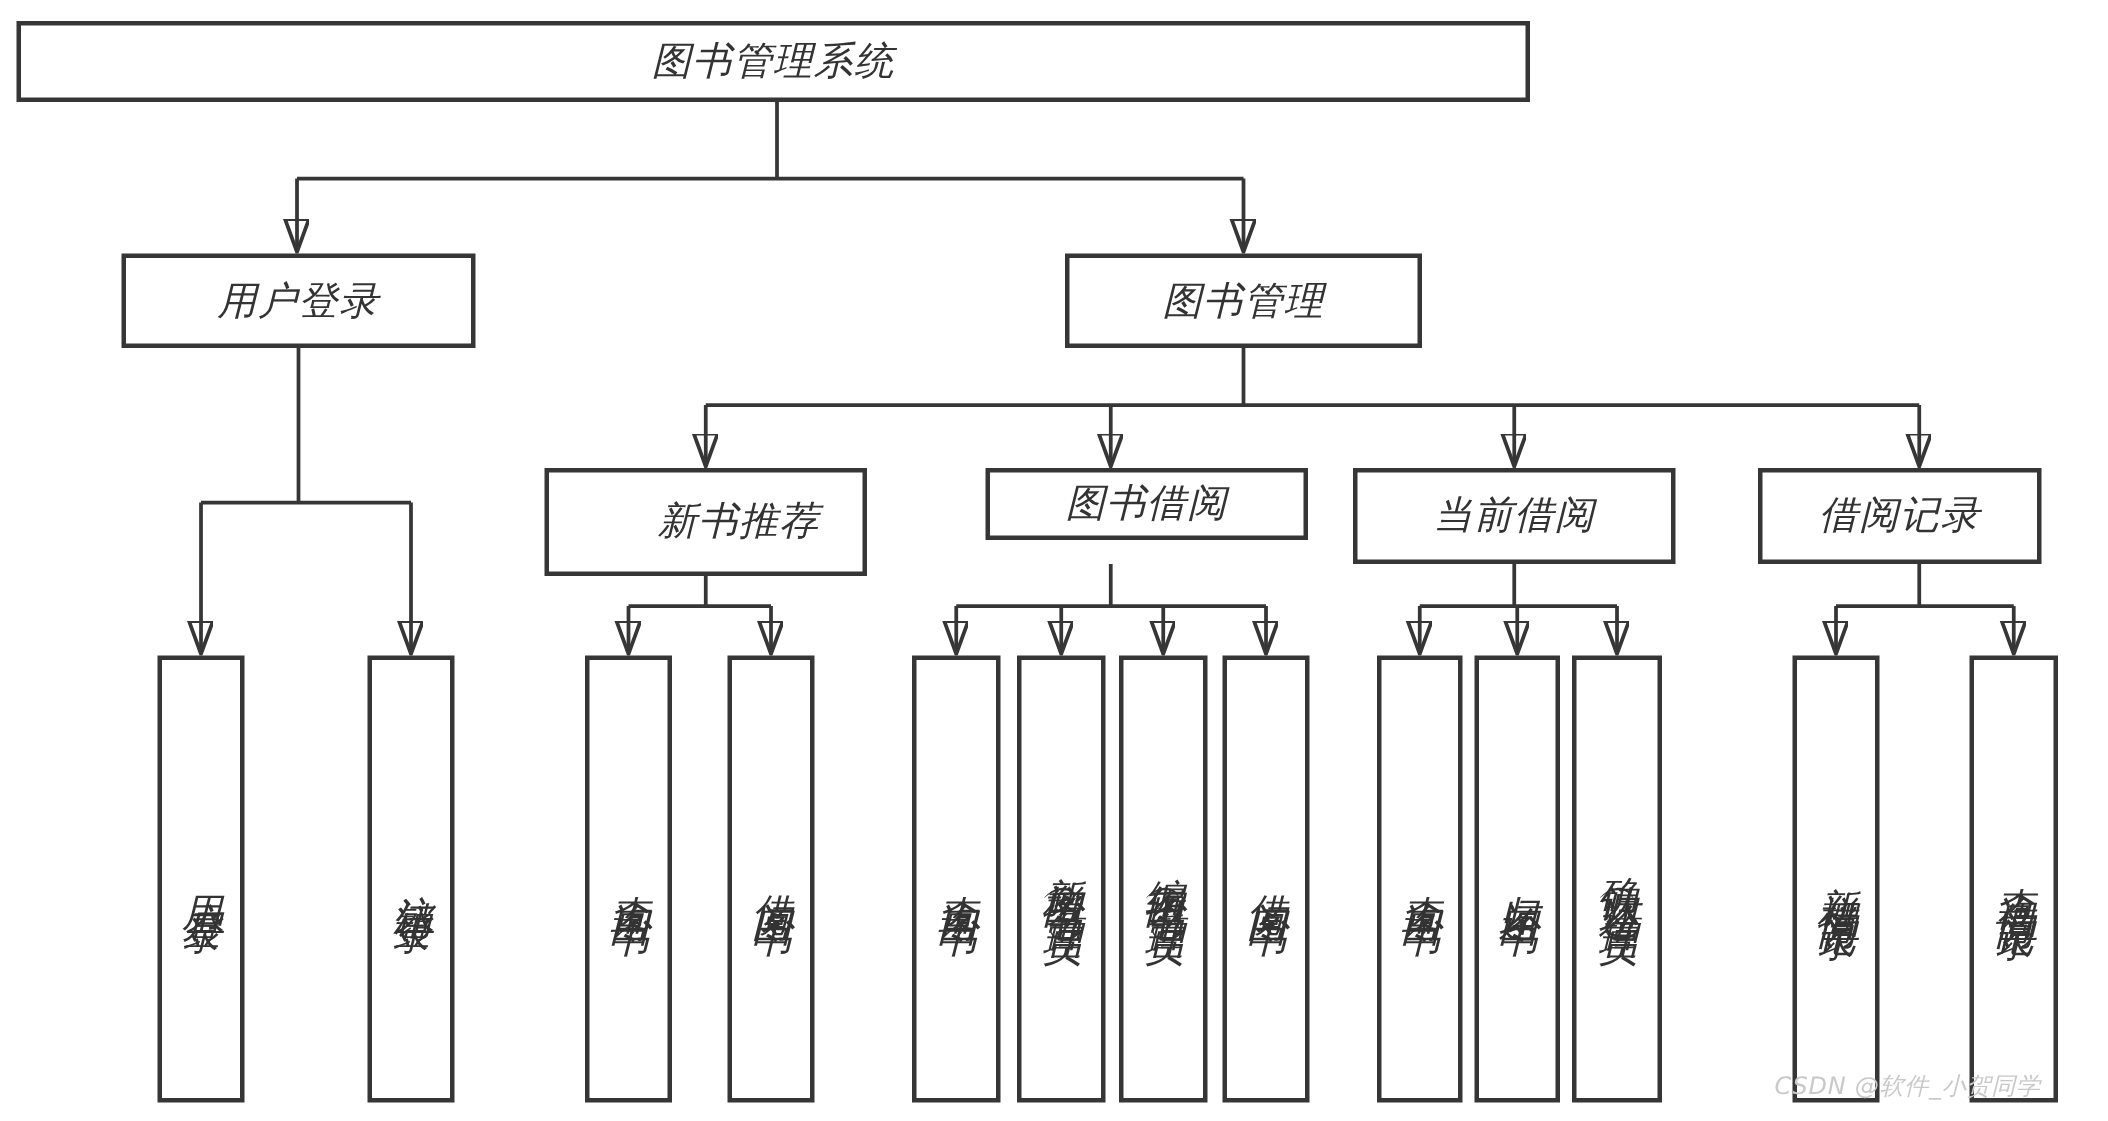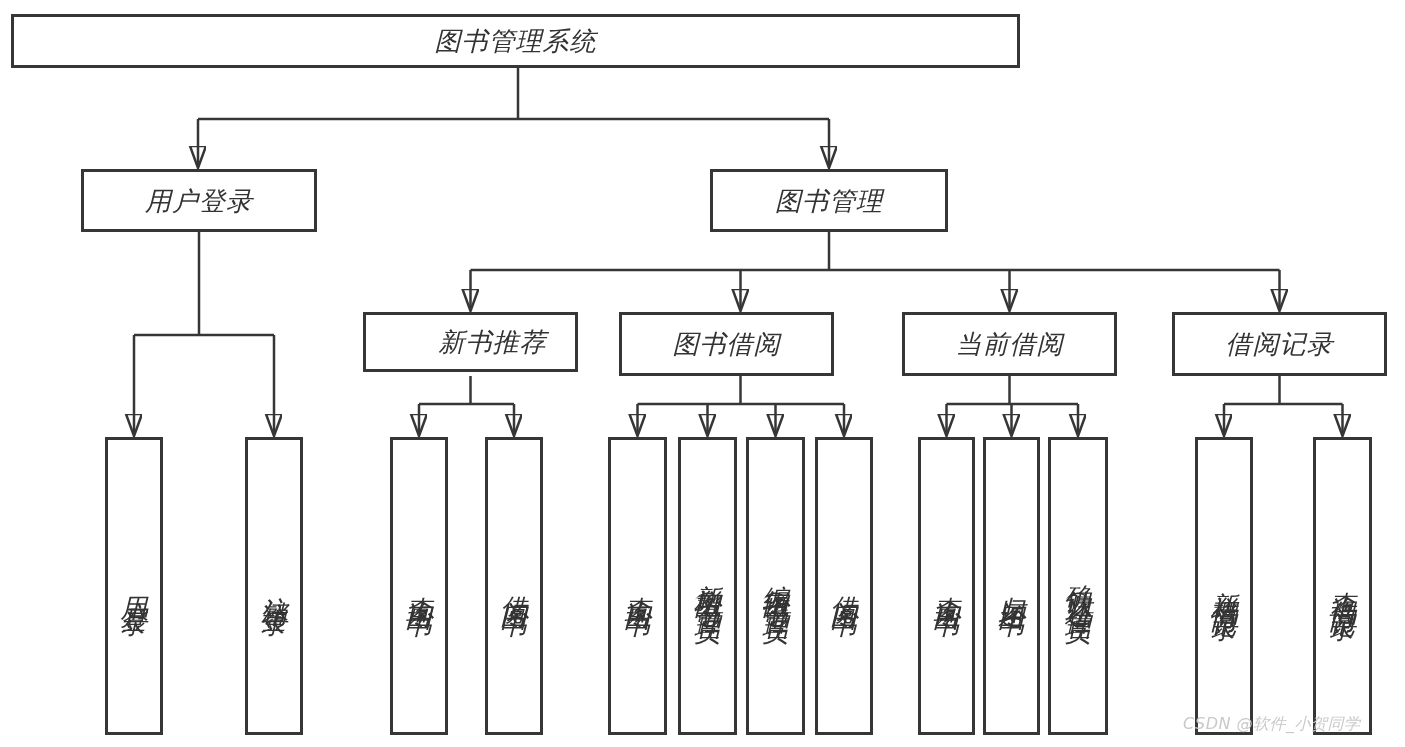--- a/index.html
+++ b/index.html
@@ -132,30 +132,30 @@
     <span class="h-label">图书管理系统</span>
   </div>
 
   <div class="node" style="left:81px; top:169px; width:236px; height:63px;">
     <span class="h-label">用户登录</span>
   </div>
   <div class="node" style="left:710px; top:169px; width:238px; height:63px;">
     <span class="h-label">图书管理</span>
   </div>
 
-  <div class="node" style="left:363px; top:312px; width:215px; height:60px;padding-left:44px;">
+  <div class="node" style="left:363px; top:312px; width:215px; height:72px;padding-left:44px;">
     <span class="h-label">新书推荐</span>
   </div>
-  <div class="node" style="left:619px; top:312px; width:215px; height:64px;">
+  <div class="node" style="left:657px; top:312px; width:215px; height:48px;">
     <span class="h-label">图书借阅</span>
   </div>
   <div class="node" style="left:902px; top:312px; width:215px; height:64px;">
     <span class="h-label">当前借阅</span>
   </div>
-  <div class="node" style="left:1172px; top:312px; width:215px; height:64px;">
+  <div class="node" style="left:1172px; top:312px; width:189px; height:64px;">
     <span class="h-label">借阅记录</span>
   </div>
 
   <div class="node leaf" style="left:105px; top:437px; width:58px; height:298px;">
     <span class="v-label">用户登录</span>
   </div>
   <div class="node leaf" style="left:245px; top:437px; width:58px; height:298px;">
     <span class="v-label">注销登录</span>
   </div>
 

